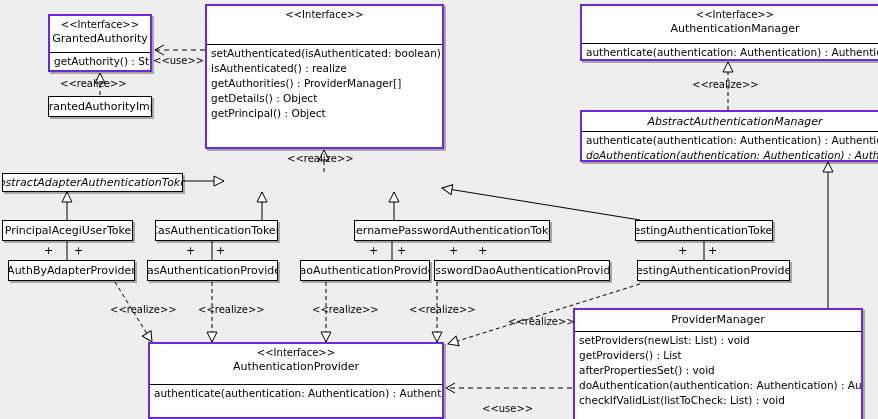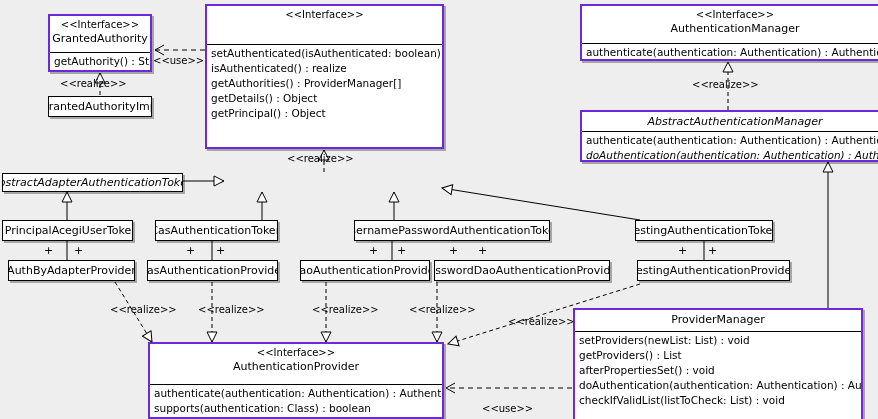--- a/index.html
+++ b/index.html
@@ -280,21 +280,20 @@
     <span class="cls-name">TestingAuthenticationProvider</span>
   </div>
 
   <div class="uml-class" style="left:148px; top:342px; width:296px; height:77px;">
     <div class="uml-compartment uml-header" style="height:40px;">
       <span class="stereotype">&lt;&lt;Interface&gt;&gt;</span>
       <span class="cls-name">AuthenticationProvider</span>
     </div>
     <div class="uml-compartment uml-ops">
       <span class="op">authenticate(authentication: Authentication) : Authentication</span>
-      <span class="op">supports(authentication: Class) : boolean</span>
     </div>
   </div>
 
   <div class="uml-class" style="left:573px; top:308px; width:290px; height:139px;">
     <div class="uml-compartment uml-header" style="height:21px;">
       <span class="cls-name">ProviderManager</span>
     </div>
     <div class="uml-compartment uml-ops">
       <span class="op">setProviders(newList: List) : void</span>
       <span class="op">getProviders() : List</span>

